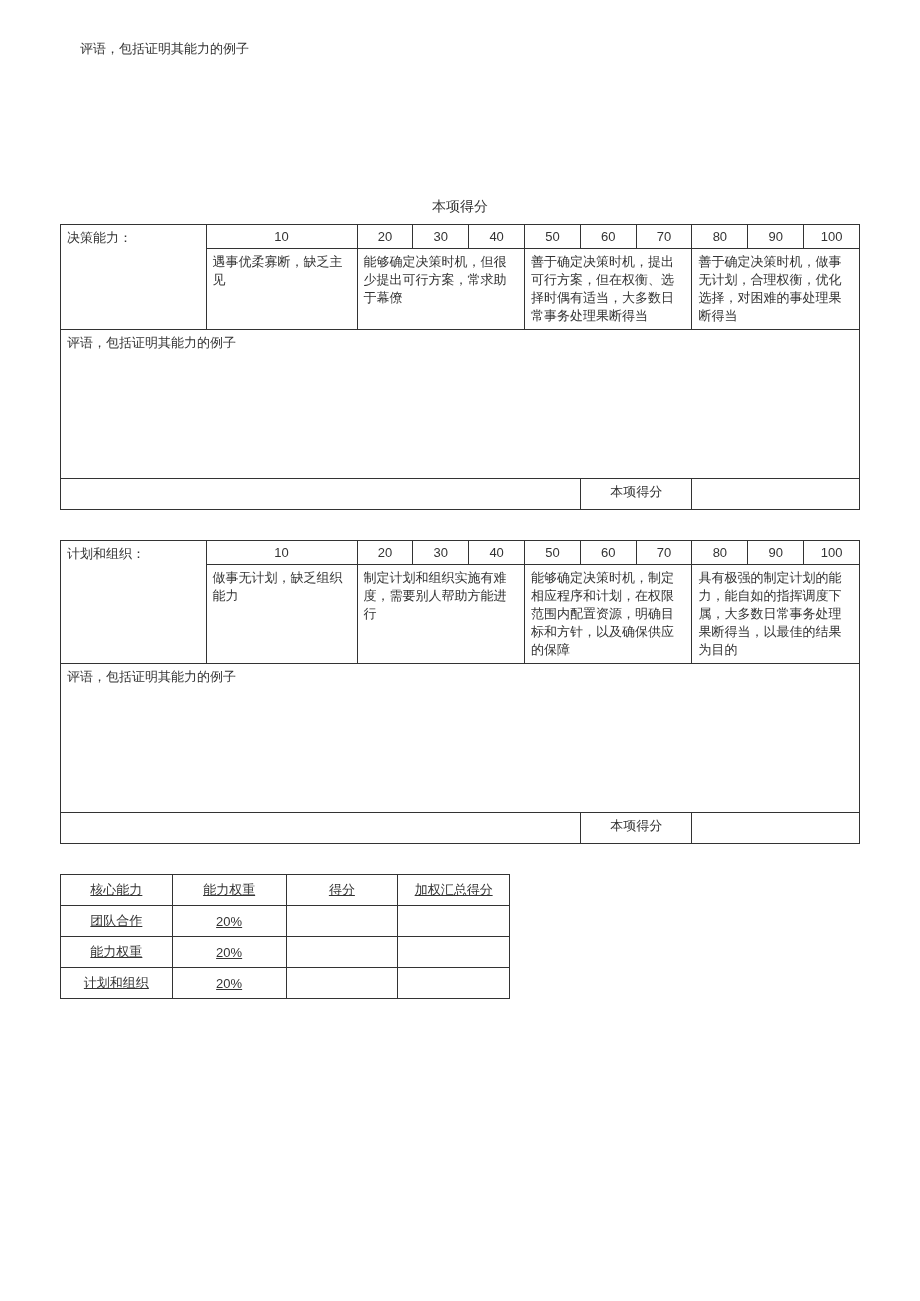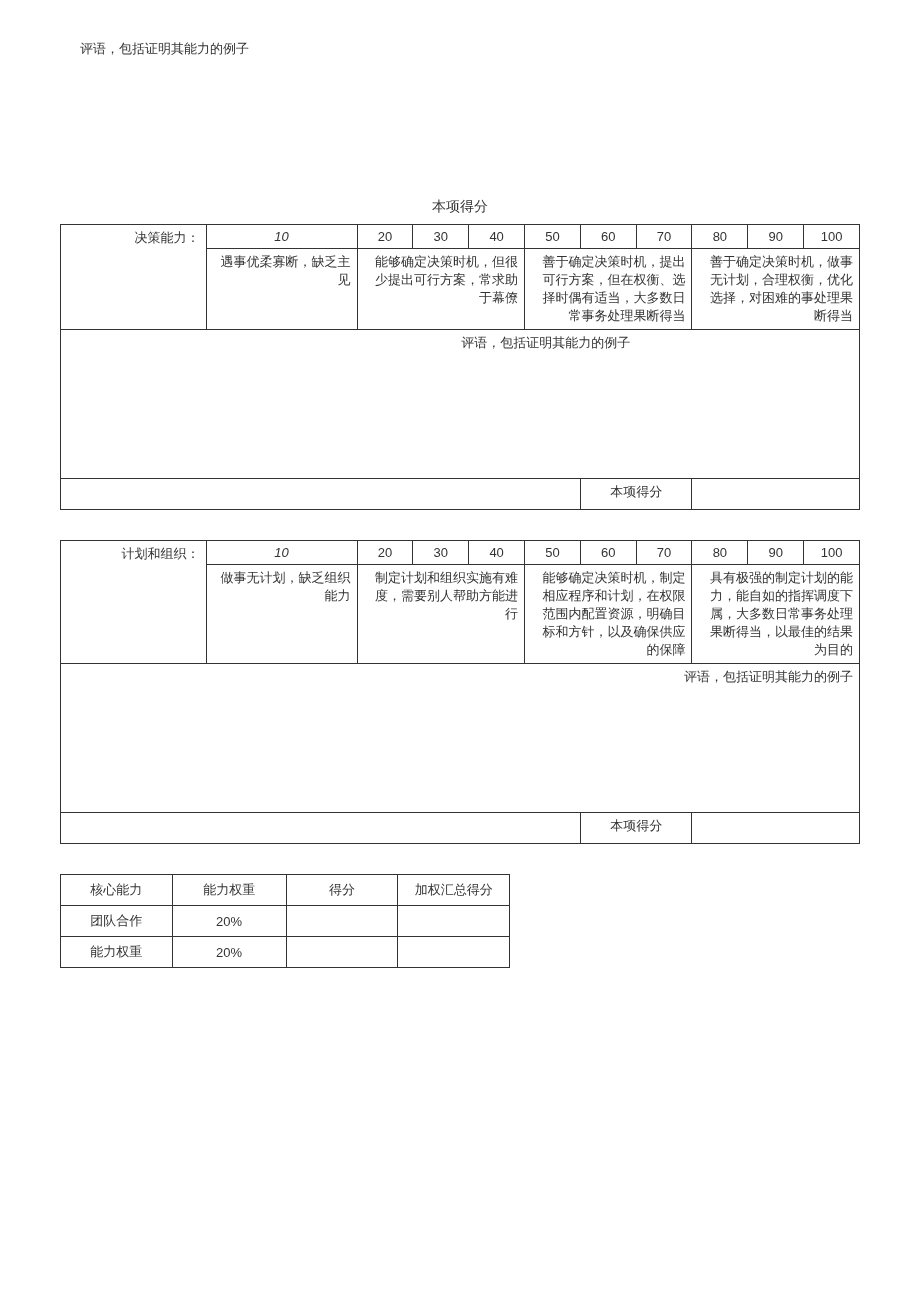--- a/index.html
+++ b/index.html
@@ -24,44 +24,44 @@
     table.eval-table {
       border-collapse: collapse;
       width: 100%;
       margin-bottom: 30px;
     }
     table.eval-table td, table.eval-table th {
       border: 1px solid #333;
       padding: 4px 6px;
       vertical-align: top;
       font-weight: normal;
-      text-align: right;
+      text-align: left;
     }
     table.eval-table .score-cell {
       text-align: center;
       width: 38px;
     }
     table.eval-table .label-col {
       width: 120px;
     }
     table.eval-table .desc-col {
       width: 125px;
-      font-style: italic;
     }
     .comment-row td {
       height: 140px;
       vertical-align: top;
     }
     .score-row td {
       height: 22px;
     }
     .summary-table {
       border-collapse: collapse;
       margin-top: 8px;
       width: 450px;
+      text-decoration: underline;
     }
     .summary-table td, .summary-table th {
       border: 1px solid #333;
       padding: 6px 8px;
       text-align: center;
       font-weight: normal;
     }
     .summary-table th {
       width: 110px;
     }
@@ -153,14 +153,20 @@
     <td>20%</td>
     <td></td>
     <td></td>
   </tr>
   <tr>
     <td>能力权重</td>
     <td>20%</td>
     <td></td>
     <td></td>
   </tr>
+  <tr>
+    <td>计划和组织</td>
+    <td>20%</td>
+    <td></td>
+    <td></td>
+  </tr>
 </tbody>
   </table>
 
 </body></html>

